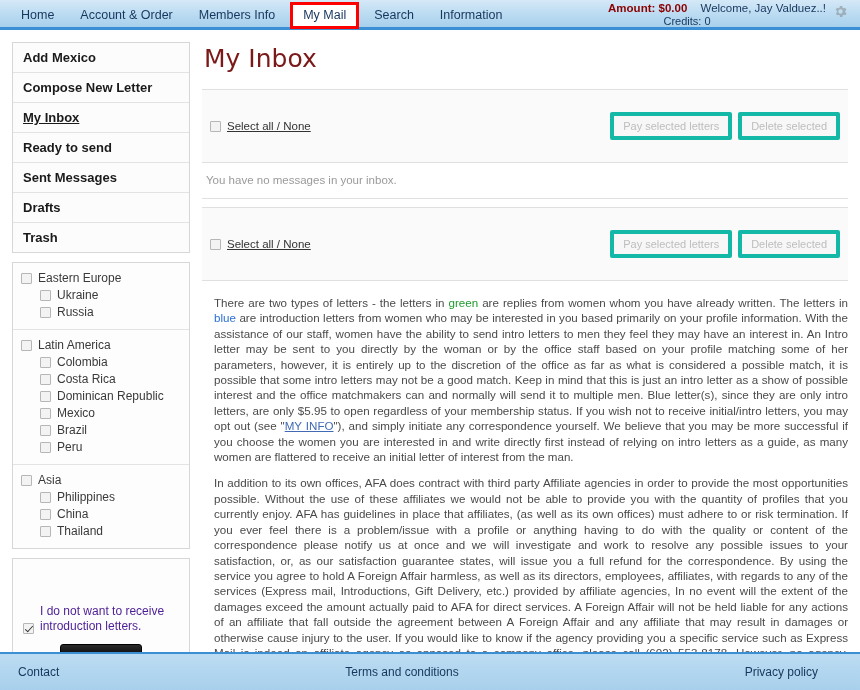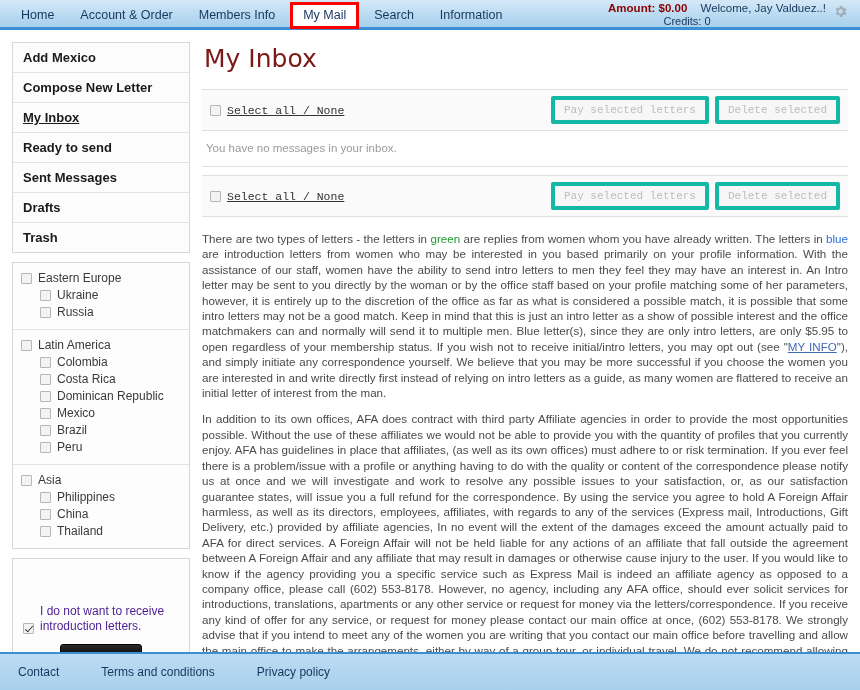--- a/index.html
+++ b/index.html
@@ -208,22 +208,21 @@
     font-weight: normal;
     font-family: "DejaVu Sans", sans-serif;
   }
   .toolbar {
     display: flex;
     align-items: center;
     justify-content: space-between;
     border-top: 1px solid #e0e0e0;
     border-bottom: 1px solid #e0e0e0;
     background: #fafafa;
-    padding: 6px 8px;
-    font-family: Liberation Mono, monospace;
+    padding: 22px 8px;
   }
   .selectall {
     display: flex;
     align-items: center;
     cursor: pointer;
   }
   .selectall-label {
     font-size: 11.5px;
     color: #333;
     text-decoration: underline;
@@ -245,40 +244,41 @@
     color: #9a9a9a;
     border-bottom: 1px solid #e0e0e0;
   }
   .spacer-gap { height: 8px; }
 
   .body-text { margin-top: 14px; }
   .body-text p {
     font-size: 11.6px;
     line-height: 15.4px;
     color: #4a4a4a;
-    margin: 0 0 11px 0;
+    margin: 0 0 11px 12px;
     text-align: justify;
   }
   .t-green { color: #1f9a2e; }
   .t-blue  { color: #2b6fd4; }
   .t-link  { color: #4169b5; text-decoration: underline; cursor: pointer; }
 
   
   .footer {
     position: absolute;
     bottom: 0;
     left: 0;
     width: 860px;
     height: 38px;
     background: linear-gradient(to bottom, #bcdcf2 0%, #a8d0ec 100%);
     border-top: 2px solid #3b8fd4;
     box-sizing: border-box;
     display: flex;
     align-items: center;
     padding-left: 18px;
+    justify-content: space-between;
   }
   .footer-link {
     font-size: 12px;
     color: #17365d;
     margin-right: 42px;
     cursor: pointer;
   }
 </style>
 </head>
 <body>

